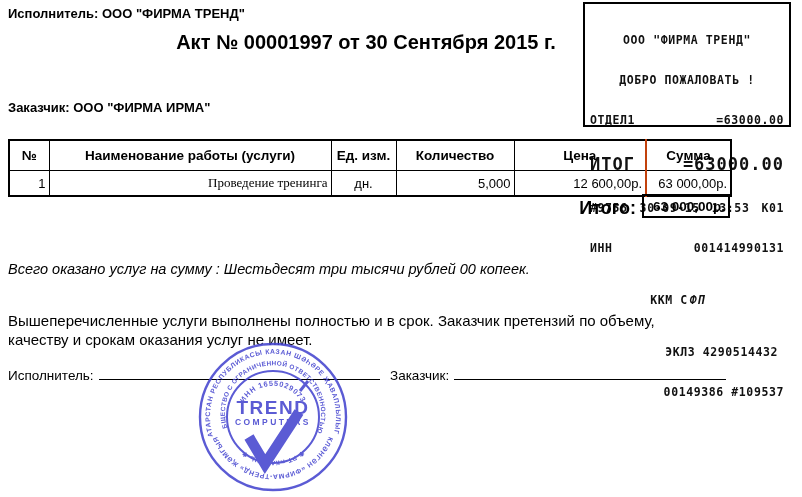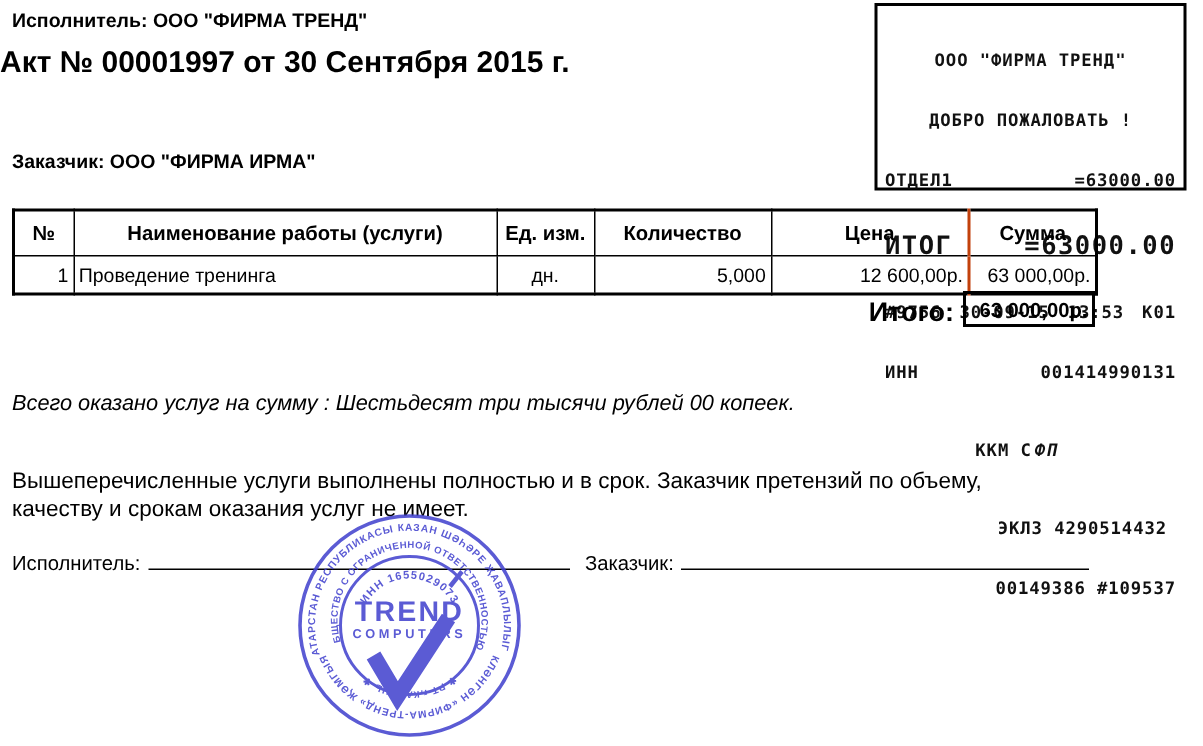--- a/index.html
+++ b/index.html
@@ -1,21 +1,21 @@
 <!DOCTYPE html>
 <html style="--stamp-blue: #4545CF; --ink: #000000;"><head>
 <meta charset="utf-8">
 <style>
   html,body { margin:0; padding:0; background:#fff; }
   .page {
     position:relative; width:802px; height:497px; background:#fff;
     font-family:"Liberation Sans", sans-serif; color:#000; overflow:hidden;
   }
   .executor-line { position:absolute; top:6px; left:8px; font-weight:bold; font-size:13px; }
-  .doc-title { position:absolute; top:31px; left:0; width:732px; margin:0; text-align:left;
+  .doc-title { position:absolute; top:31px; left:0; width:732px; margin:0; text-align:center;
     font-size:20px; font-weight:bold; }
   .customer-line { position:absolute; top:100px; left:8px; font-weight:bold; font-size:13px; }
 
   
   .receipt {
     position:absolute; left:583px; top:2px; width:208px; height:125px;
     border:2px solid #000; box-sizing:border-box; background:#fff;
     font-family:"DejaVu Sans Mono", monospace; font-weight:bold; font-size:11.5px;
     letter-spacing:0.6px; padding:2px 5px; color:#111; white-space:pre;
   }
@@ -25,21 +25,21 @@
   .r-big { font-size:17px; line-height:20px; letter-spacing:1px; }
   .r-eklz { padding-right:6px; }
   .fp { font-style:italic; padding:0 2px; }
 
   
   table.services { position:absolute; top:139px; left:8px; width:722px;
     border-collapse:collapse; table-layout:fixed; border:2px solid #000; }
   table.services th { border:1px solid #000; font-size:13.5px; font-weight:bold; height:29px; padding:0 2px; }
   table.services td { border:1px solid #000; font-size:13px; height:24px; padding:0 3px; }
   table.services .sum-col { border-left:2px solid #c2410c; }
-  .ta-l { text-align:left; } .ta-r { text-align:right; } .ta-c { text-align:center; }
+  .ta-l { text-align:right;font-family:Liberation Serif, serif; } .ta-r { text-align:right; } .ta-c { text-align:center; }
 
   .total-row { position:absolute; top:194px; left:8px; width:722px; display:flex;
     justify-content:flex-end; }
   .total-label { font-weight:bold; font-size:18px; padding:4px 6px 0 0; }
   .total-box { width:88px; height:24px; border:2px solid #000; box-sizing:border-box;
     text-align:right; font-weight:bold; font-size:13.5px; padding:3px 3px 0 0; }
 
   .amount-words { position:absolute; top:261px; left:8px; font-weight:normal; font-style:italic; font-size:14.5px; }
   .closing-text { position:absolute; top:311px; left:8px; width:676px; font-size:15px; line-height:19px; }
 

